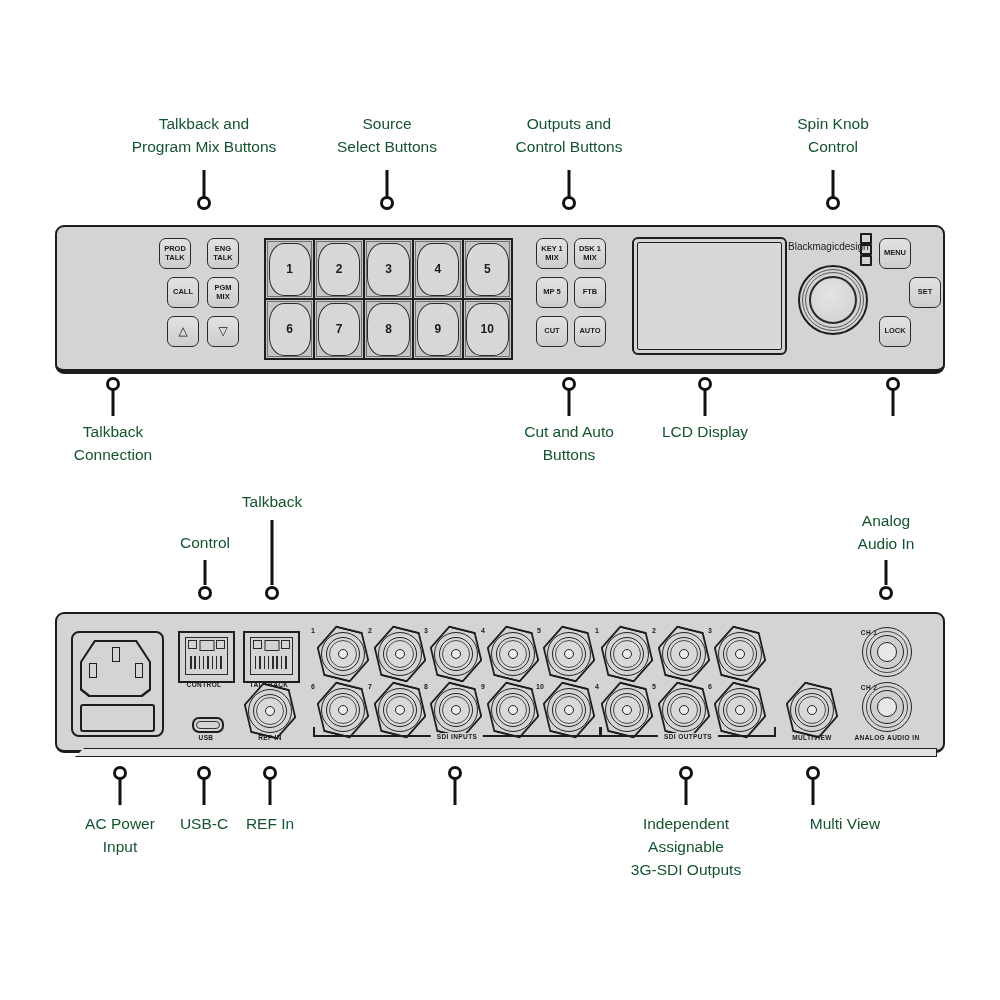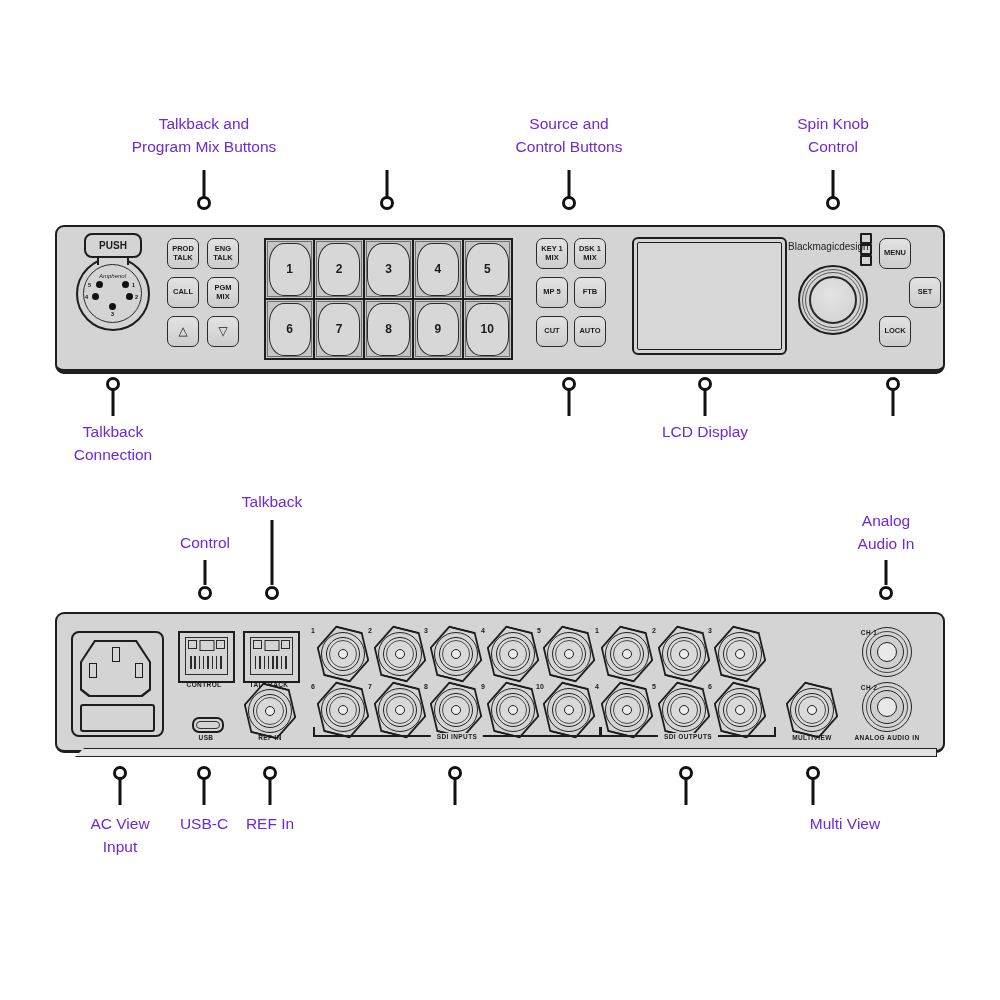--- a/index.html
+++ b/index.html
@@ -2,21 +2,21 @@
 <html><head>
 <meta charset="utf-8">
 <style>
   html,body{margin:0;padding:0;background:#fff;}
   .page{position:relative;width:1000px;height:1000px;background:#ffffff;
         font-family:"Liberation Sans",sans-serif;color:#2e2e2e;overflow:hidden;}
   i{display:block;position:absolute;}
 
   
   .label{position:absolute;transform:translateX(-50%);text-align:center;
-         font-size:15.5px;line-height:23px;color:#6d28d9;white-space:nowrap;}
+         font-size:15.5px;line-height:23px;color:#14532d;white-space:nowrap;}
   .co-line{position:absolute;width:3px;background:#111;transform:translateX(-50%);}
   .co-dot{position:absolute;width:8px;height:8px;border:3px solid #111;border-radius:50%;
           background:#fff;transform:translateX(-50%);}
 
   
   .panel{position:absolute;background:#d4d4d4;border:2px solid #1d1d1d;border-radius:9px;}
   #front-panel{left:55px;top:225px;width:886px;height:142px;border-bottom-width:5px;}
   #rear-panel{left:55px;top:612px;width:886px;height:136px;border-bottom-width:3px;}
   .flange{position:absolute;left:75px;top:748px;width:860px;height:7px;background:#e2e2e2;
           border:1.5px solid #222;clip-path:polygon(9px 0,100% 0,100% 100%,0 100%);}
@@ -110,61 +110,45 @@
 
 <div class="page">
 
   <div class="label" style="left:204px;top:112px">
     <div>Talkback and</div>
     <div>Program Mix Buttons</div>
   </div>
   <div class="co-line" style="left:204px;top:170px;height:27px"></div>
   <div class="co-dot" style="left:204px;top:196px"></div>
 
+  <div class="label" style="left:387px;top:112px">
+    <div>Source</div>
+    <div>Select Buttons</div>
+  </div>
   <div class="co-line" style="left:387px;top:170px;height:27px"></div>
   <div class="co-dot" style="left:387px;top:196px"></div>
 
   <div class="label" style="left:569px;top:112px">
-    <div>Source and</div>
+    <div>Outputs and</div>
     <div>Control  Buttons</div>
   </div>
   <div class="co-line" style="left:569px;top:170px;height:27px"></div>
   <div class="co-dot" style="left:569px;top:196px"></div>
 
   <div class="label" style="left:833px;top:112px">
     <div>Spin Knob</div>
     <div>Control</div>
   </div>
   <div class="co-line" style="left:833px;top:170px;height:27px"></div>
   <div class="co-dot" style="left:833px;top:196px"></div>
 
   <div class="panel" id="front-panel">
 
-    <div class="xlr">
-      <div class="xlr-neck"></div>
-      <div class="xlr-push">
-        <span>PUSH</span>
-      </div>
-      <div class="xlr-outer"></div>
-      <div class="xlr-inner">
-        <div class="xlr-brand">Amphenol</div>
-        <i class="xpin" style="left:12px;top:16px"></i>
-        <i class="xpin" style="left:38px;top:16px"></i>
-        <i class="xpin" style="left:8px;top:28px"></i>
-        <i class="xpin" style="left:42px;top:28px"></i>
-        <i class="xpin" style="left:25px;top:38px"></i>
-        <span class="xnum" style="left:4px;top:17px">5</span>
-        <span class="xnum" style="left:48px;top:17px">1</span>
-        <span class="xnum" style="left:1px;top:29px">4</span>
-        <span class="xnum" style="left:51px;top:29px">2</span>
-        <span class="xnum" style="left:27px;top:46px">3</span>
-      </div>
-    </div>
-
-    <div class="pbtn" style="left:110px;top:11px">PROD TALK</div>
+
+    <div class="pbtn" style="left:102px;top:11px">PROD TALK</div>
     <div class="pbtn" style="left:150px;top:11px">ENG TALK</div>
     <div class="pbtn" style="left:110px;top:50px">CALL</div>
     <div class="pbtn" style="left:150px;top:50px">PGM MIX</div>
     <div class="pbtn arrow" style="left:110px;top:89px">△</div>
     <div class="pbtn arrow" style="left:150px;top:89px">▽</div>
 
     <div class="src-grid">
       <div class="src-cell">
           <div class="face">1</div>
         </div>
@@ -226,20 +210,24 @@
 
   <div class="co-dot" style="left:113px;top:377px"></div>
   <div class="co-line" style="left:113px;top:390px;height:26px"></div>
   <div class="label" style="left:113px;top:420px">
     <div>Talkback</div>
     <div>Connection</div>
   </div>
 
   <div class="co-dot" style="left:569px;top:377px"></div>
   <div class="co-line" style="left:569px;top:390px;height:26px"></div>
+  <div class="label" style="left:569px;top:420px">
+    <div>Cut and Auto</div>
+    <div>Buttons</div>
+  </div>
 
   <div class="co-dot" style="left:705px;top:377px"></div>
   <div class="co-line" style="left:705px;top:390px;height:26px"></div>
   <div class="label" style="left:705px;top:420px">
     <div>LCD Display</div>
   </div>
 
   <div class="co-dot" style="left:893px;top:377px"></div>
   <div class="co-line" style="left:893px;top:390px;height:26px"></div>
 
@@ -464,41 +452,46 @@
         <i class="j3"></i>
         <i class="j4"></i>
       </div>
     <div class="plabel" style="left:830px;top:120px">ANALOG AUDIO IN</div>
   </div>
   <div class="flange"></div>
 
   <div class="co-dot" style="left:120px;top:766px"></div>
   <div class="co-line" style="left:120px;top:779px;height:26px"></div>
   <div class="label" style="left:120px;top:812px">
-    <div>AC View</div>
+    <div>AC Power</div>
     <div>Input</div>
   </div>
 
   <div class="co-dot" style="left:204px;top:766px"></div>
   <div class="co-line" style="left:204px;top:779px;height:26px"></div>
   <div class="label" style="left:204px;top:812px">
     <div>USB-C</div>
   </div>
 
   <div class="co-dot" style="left:270px;top:766px"></div>
   <div class="co-line" style="left:270px;top:779px;height:26px"></div>
   <div class="label" style="left:270px;top:812px">
     <div>REF In</div>
   </div>
 
   <div class="co-dot" style="left:455px;top:766px"></div>
   <div class="co-line" style="left:455px;top:779px;height:26px"></div>
 
   <div class="co-dot" style="left:686px;top:766px"></div>
   <div class="co-line" style="left:686px;top:779px;height:26px"></div>
+  <div class="label" style="left:686px;top:812px">
+    <div>Independent</div>
+    <div>Assignable</div>
+    <div>3G-SDI Outputs</div>
+  </div>
 
   <div class="co-dot" style="left:813px;top:766px"></div>
   <div class="co-line" style="left:813px;top:779px;height:26px"></div>
   <div class="label" style="left:845px;top:812px">
     <div>Multi View</div>
   </div>
 
 </div>
 
 </body></html>

